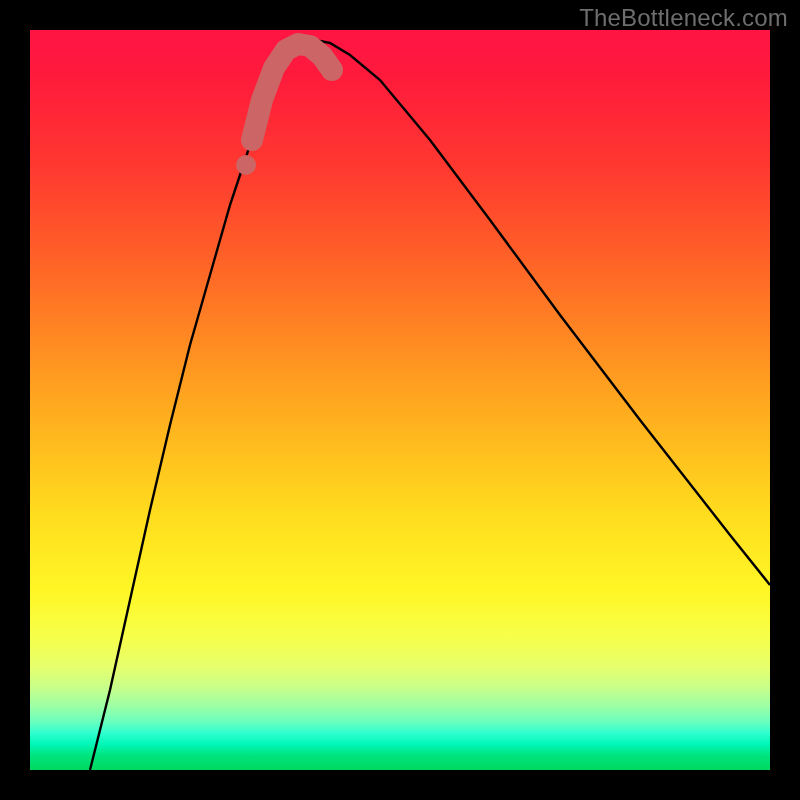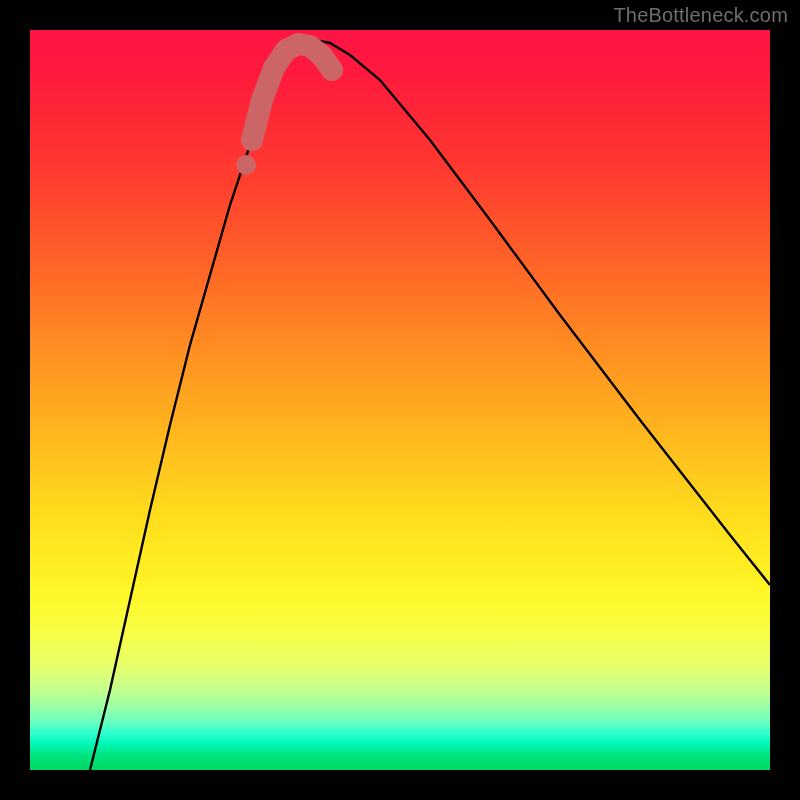--- a/index.html
+++ b/index.html
@@ -34,21 +34,21 @@
       #30ffcf 95%,
       #00f7b8 96.5%,
       #00e47f 98%,
       #00d85e 100%);
   }
   .watermark {
     position: absolute;
     top: 4px;
     right: 12px;
     color: #6e6e6e;
-    font-size: 20px;
+    font-size: 24px;
     letter-spacing: 0.2px;
     user-select: none;
   }
   svg.curve {
     position: absolute;
     left: 0; top: 0;
     width: 740px;
     height: 740px;
     overflow: visible;
   }

